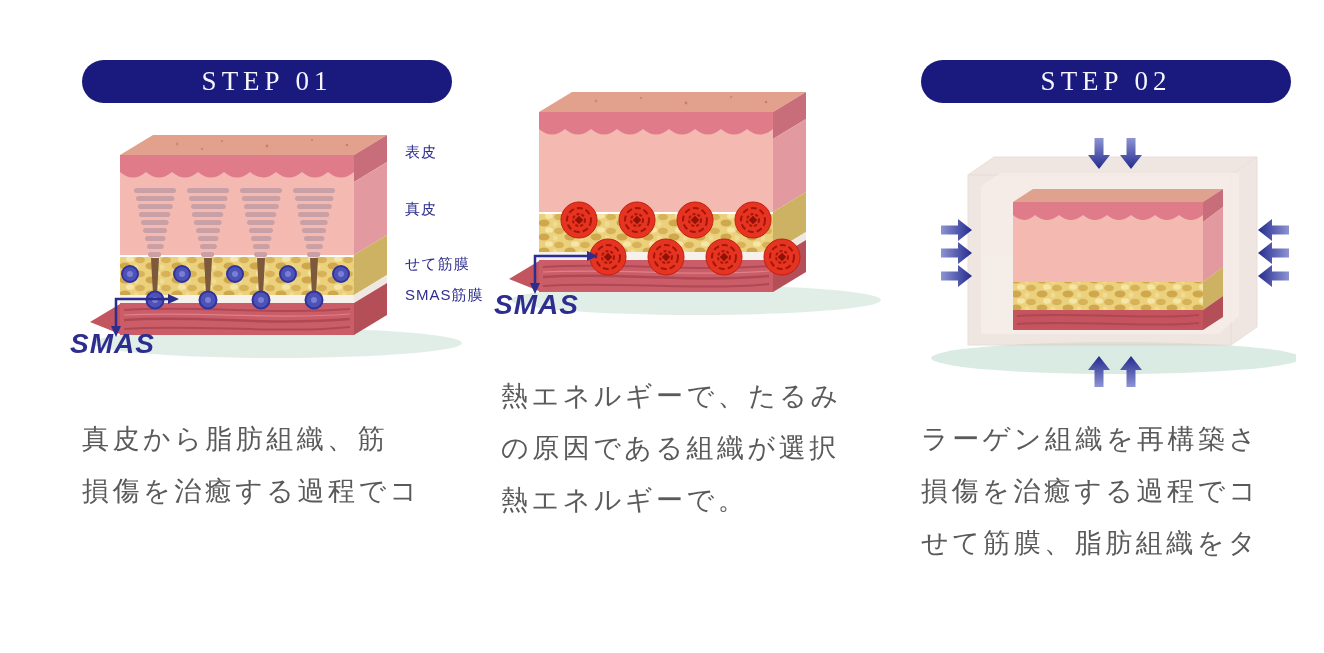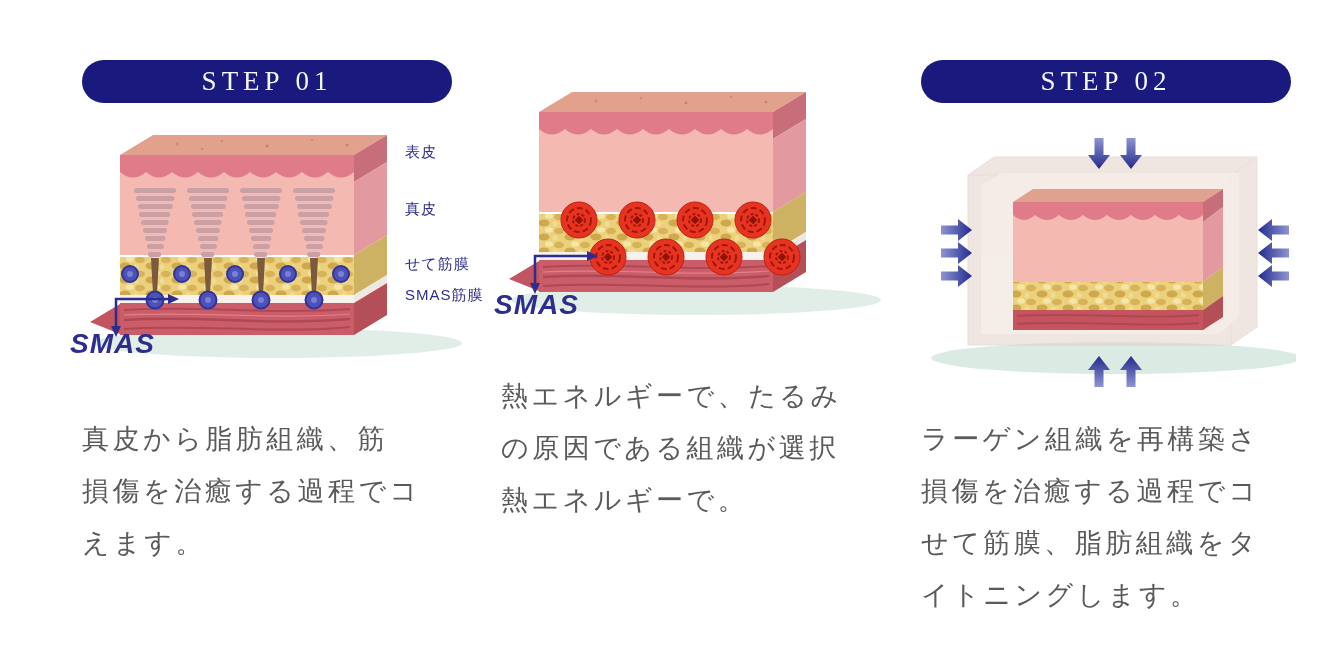--- a/index.html
+++ b/index.html
@@ -181,21 +181,20 @@
       <div class="layer-label ll-0">表皮</div>
       <div class="layer-label ll-1">真皮</div>
       <div class="layer-label ll-2">せて筋膜</div>
       <div class="layer-label ll-3">SMAS筋膜</div>
       <div class="smas smas1">SMAS</div>
     </div>
 
     <div class="desc">
       <div>真皮から脂肪組織、筋</div>
       <div>損傷を治癒する過程でコ</div>
-      <div>えます。</div>
     </div>
   </div>
 
   <div class="col col2">
 
     <div class="figure">
       <svg width="390" height="265" viewBox="0 0 390 265">
         <defs>
           <pattern id="s2fat" patternUnits="userSpaceOnUse" width="26" height="14">
             <rect width="26" height="14" fill="#ecd17c"></rect>
@@ -365,17 +364,16 @@
           <path d="M368,118.5 h-17 v-6.5 l-14,11 l14,11 v-6.5 h17 z" fill="url(#s3left)"></path>
           <path d="M368,141.5 h-17 v-6.5 l-14,11 l14,11 v-6.5 h17 z" fill="url(#s3left)"></path>
         </g>
       </svg>
     </div>
 
     <div class="desc">
       <div>ラーゲン組織を再構築さ</div>
       <div>損傷を治癒する過程でコ</div>
       <div>せて筋膜、脂肪組織をタ</div>
-      <div>イトニングします。</div>
     </div>
   </div>
 
 </div>
 
 </body></html>

